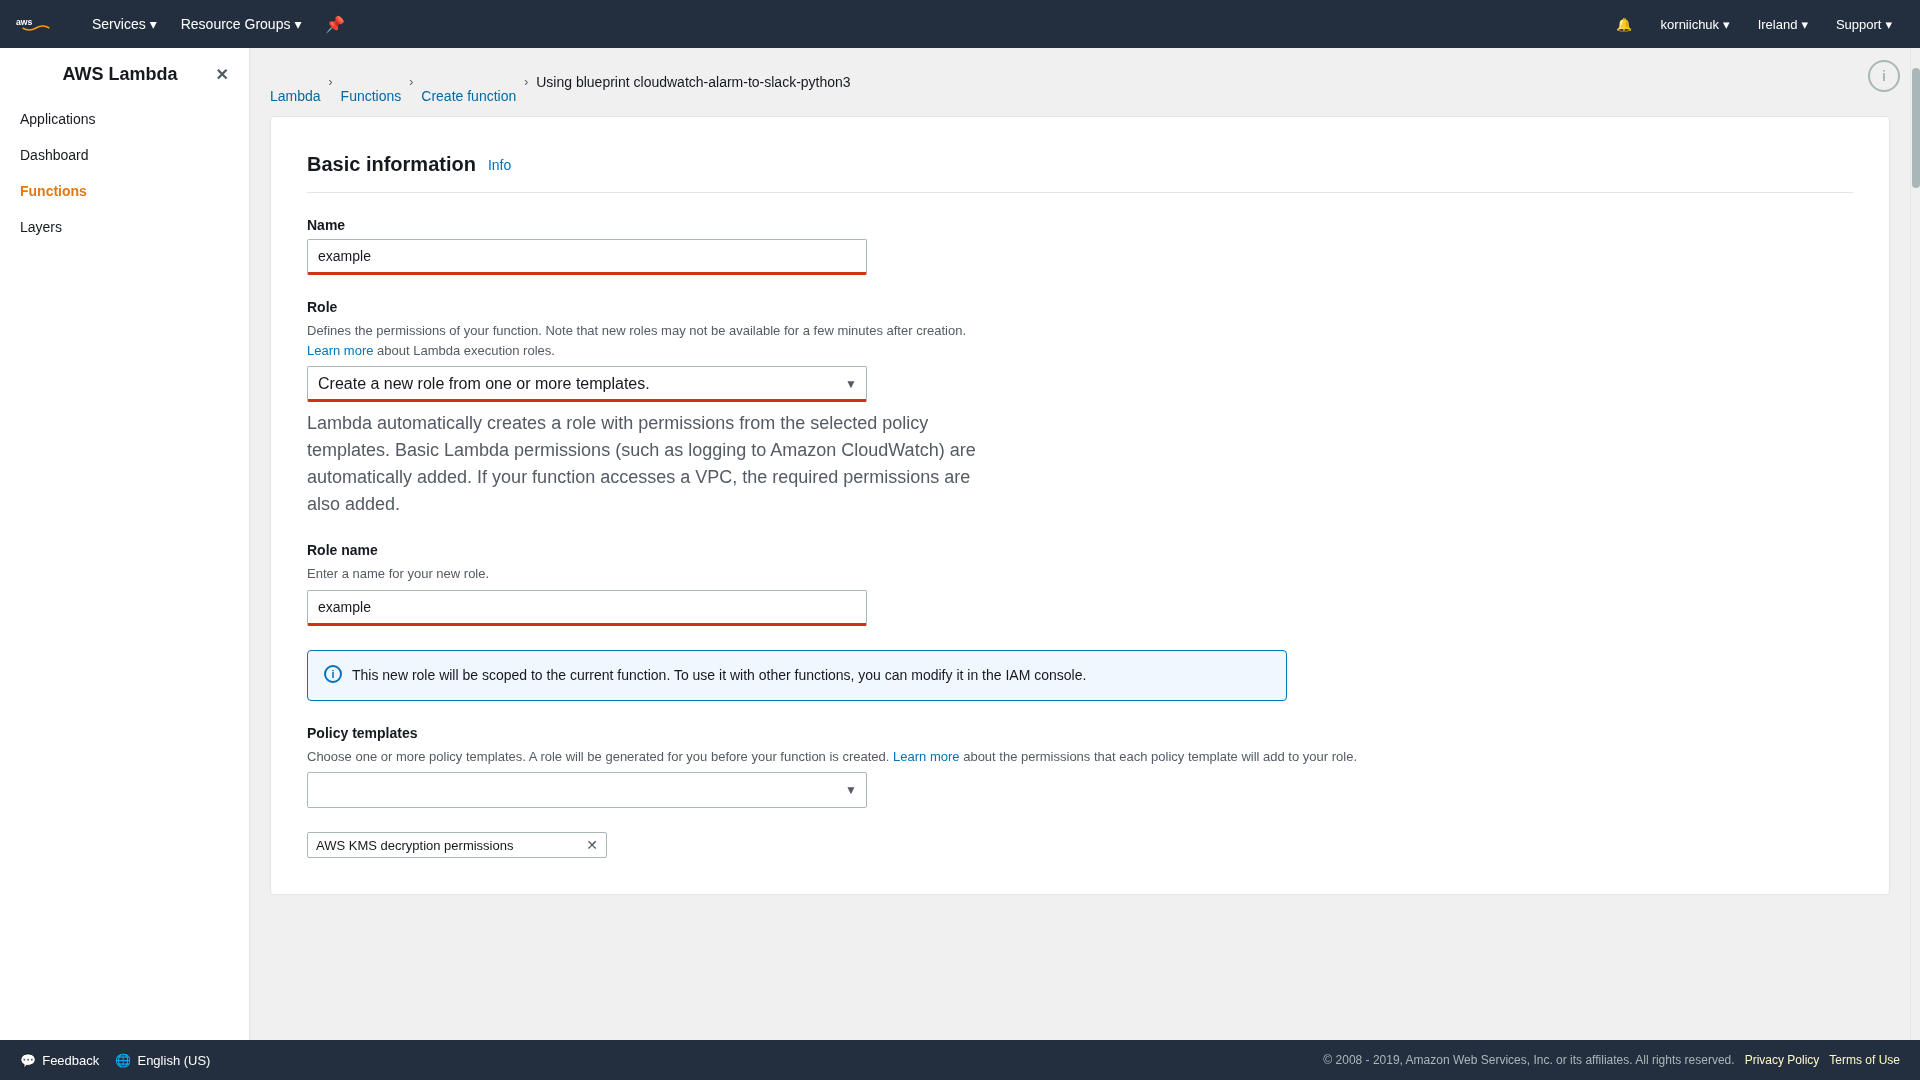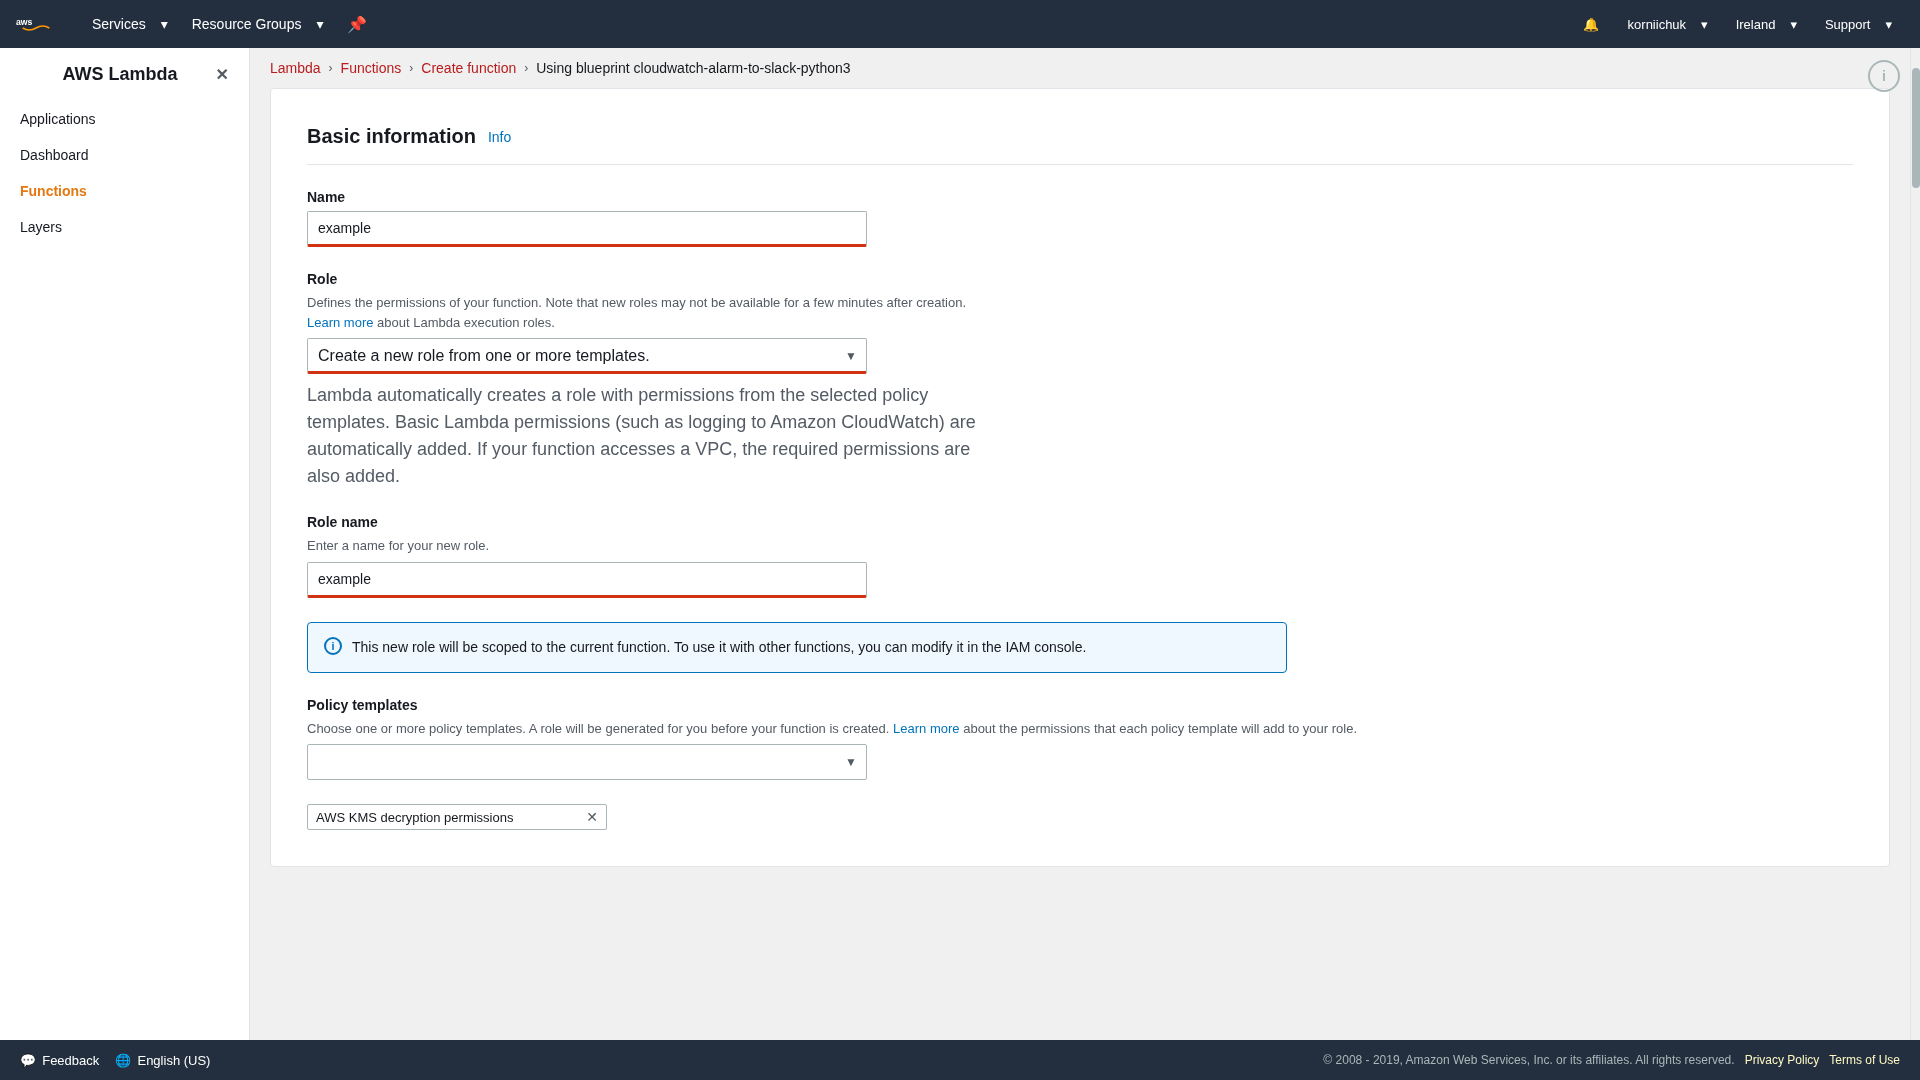--- a/index.html
+++ b/index.html
@@ -24,21 +24,21 @@
       width: 40px;
       height: 40px;
     }
     .nav-item {
       color: #fff;
       font-size: 14px;
       padding: 0 12px;
       cursor: pointer;
       display: flex;
       align-items: center;
-      gap: 15px;
+      gap: 4px;
       height: 48px;
     }
     .nav-right {
       margin-left: auto;
       display: flex;
       align-items: center;
       gap: 4px;
     }
     .nav-right .nav-item { font-size: 13px; }
 
@@ -94,23 +94,24 @@
     
     .breadcrumb {
       padding: 12px 20px;
       display: flex;
       align-items: center;
       gap: 8px;
       font-size: 14px;
       background: #f0f0f0;
     }
     .breadcrumb-link {
-      color: #b91c1c;
+      color: #0369a1;
       cursor: pointer;
       text-decoration: none;
+      margin-top: 28px;
     }
     .breadcrumb-sep { color: #545b64; font-size: 12px; }
     .breadcrumb-current { color: #16191f; }
 
     
     .form-card {
       background: #fff;
       margin: 0 20px 20px;
       border-radius: 4px;
       border: 1px solid #e1e4e8;

